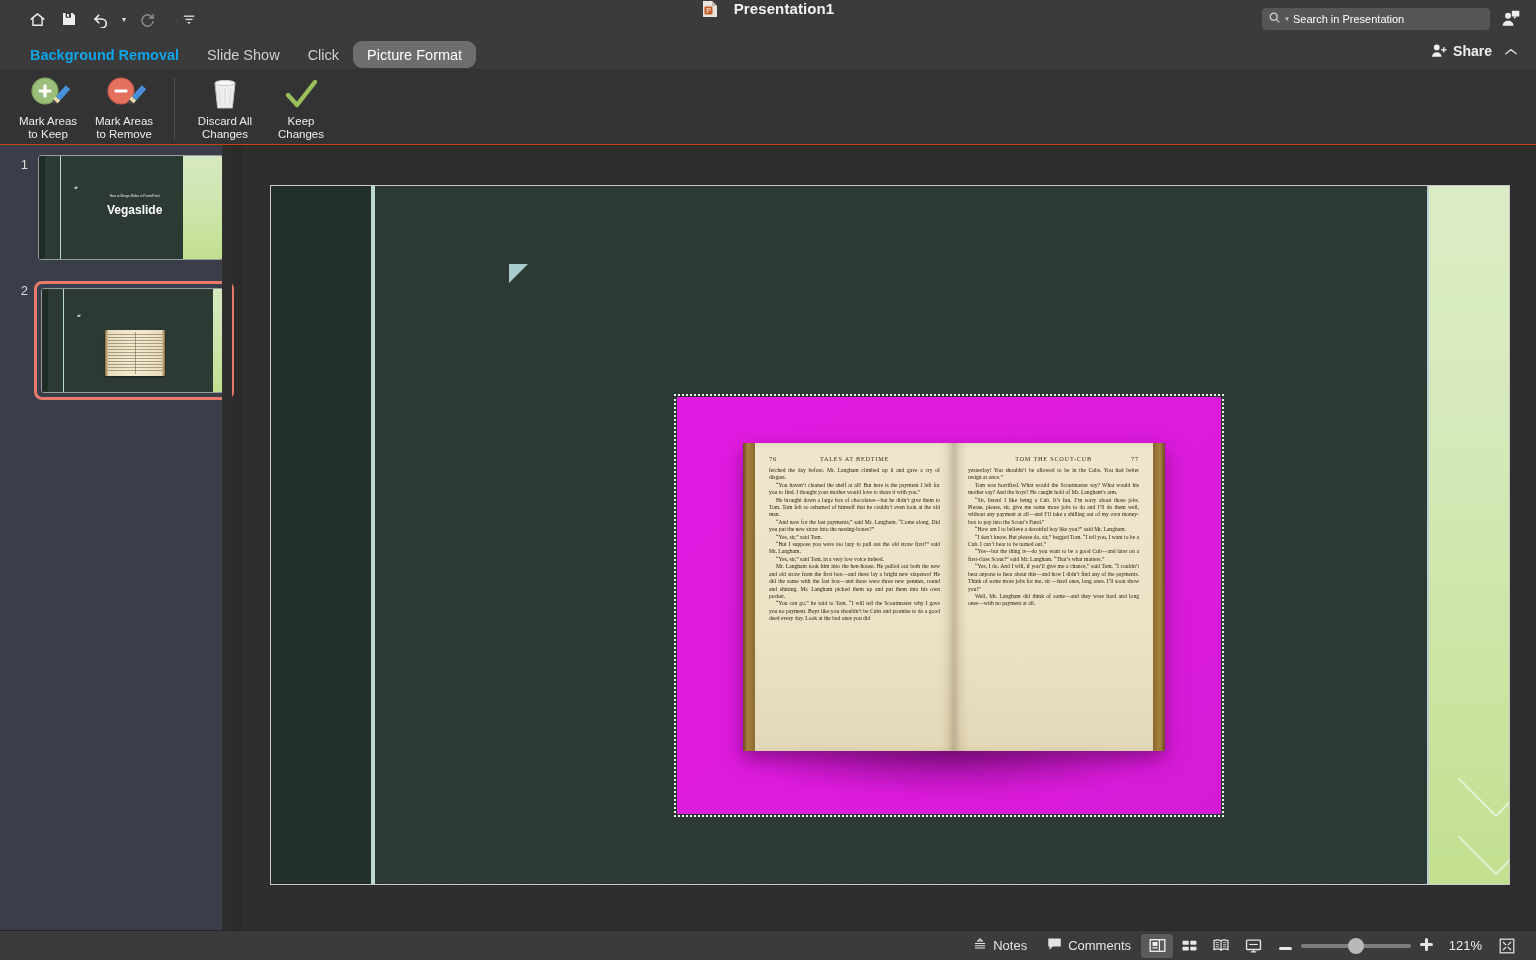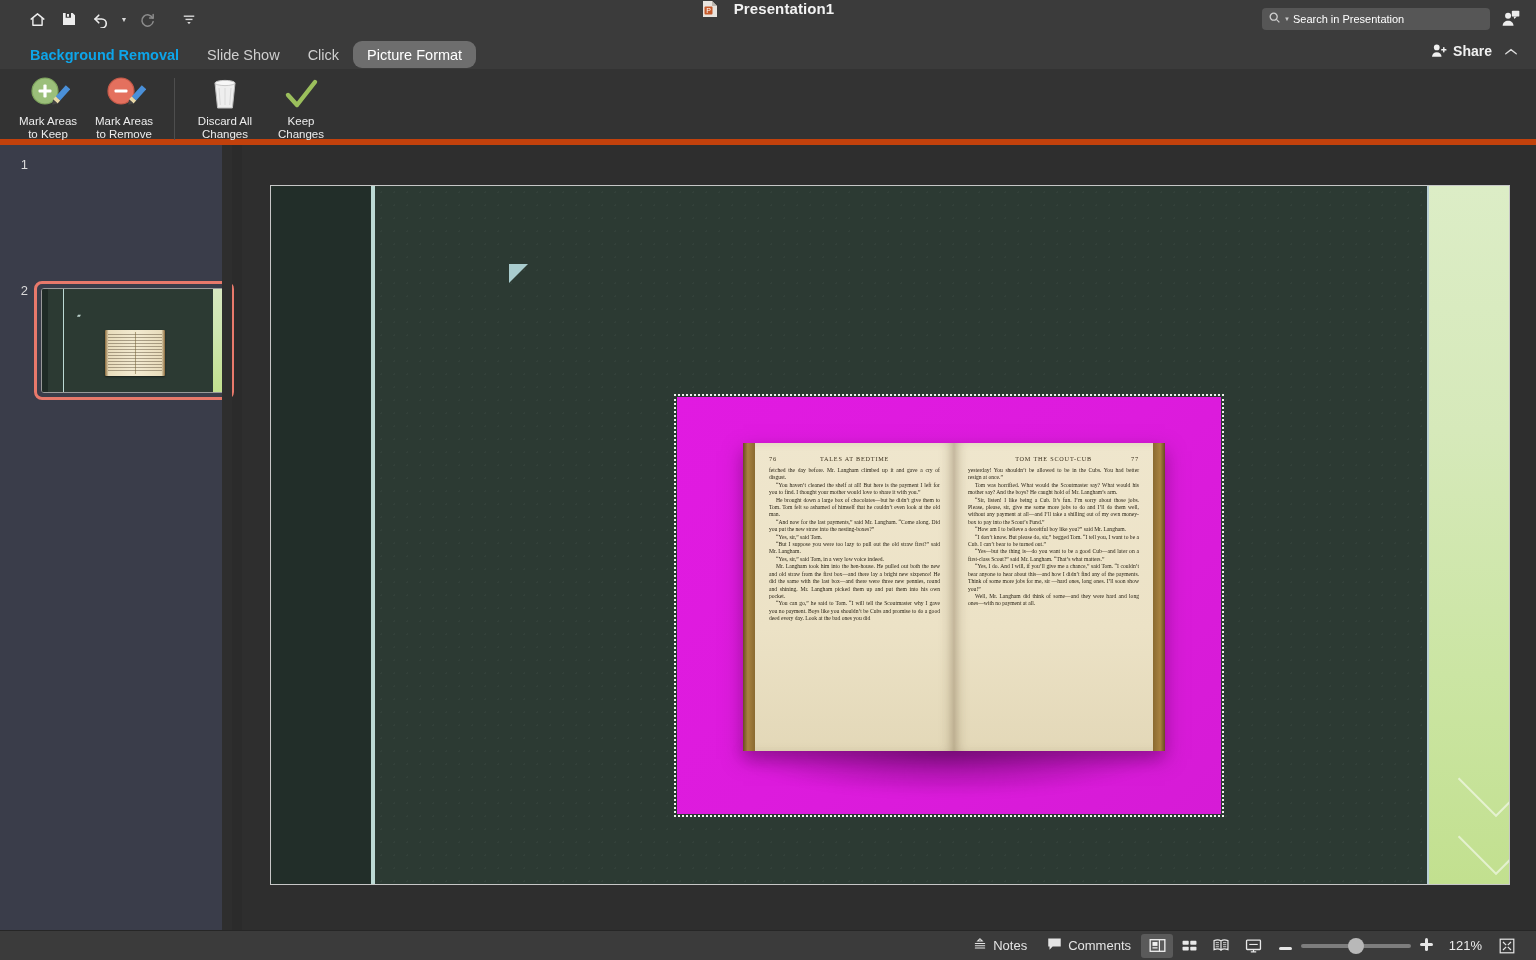--- a/index.html
+++ b/index.html
@@ -63,21 +63,21 @@
   .tab.hover { background: #6e6e6e; color: #ffffff; border-radius: 9px; }
   .tabbar-right {
     position: absolute; right: 14px; top: 5px; display: flex; align-items: center; gap: 8px;
   }
   .share-btn { display: flex; gap: 5px; color: #f0f0f0; font-size: 14px; font-weight: bold; }
   .ribbon-collapse { color: #dcdcdc; font-size: 13px; padding: 0 4px; }
 
   
   .ribbon {
     position: absolute; left: 0; top: 69px; width: 1536px; height: 76px;
-    background: #333333; border-bottom: 6px solid #c2410c;
+    background: #333333; border-bottom: 1px solid #c2410c;
     display: flex; align-items: flex-start; padding-top: 3px;
   }
   .rib-item {
     width: 76px; display: flex; flex-direction: column; align-items: center;
     padding-top: 4px; gap: 3px;
   }
   .rib-item .lbl {
     color: #ececec; font-size: 11.5px; line-height: 12.5px; text-align: center;
   }
   .rib-sep {
@@ -413,20 +413,30 @@
       </span>
       <span class="lbl">Keep</span>
       <span class="lbl" style="margin-top:-3px">Changes</span>
     </div>
   </div>
 
   <div class="slidepanel">
 
     <div class="thumb-row" style="left:6px; top:10px;">
       <div class="thumb-num">1</div>
+      <div class="thumb-frame">
+        <div class="sv">
+          <div class="sv-leftband"></div>
+          <div class="sv-vline" style="left:11.5%"></div>
+          <div class="sv-rightband" style="width:22%"></div>
+          <div class="sv-tick" style="left:19%; top:27%; font-size:5px;">▰</div>
+          <div class="sv-title-sub" style="left:26%; top:37%; width:52%; font-size:3.2px; line-height:4px;">How to Merge Slides in PowerPoint</div>
+          <div class="sv-title-main" style="left:26%; top:46%; width:52%; font-size:12px;">Vegaslide</div>
+        </div>
+      </div>
     </div>
 
     <div class="thumb-row" style="left:6px; top:136px;">
       <div class="thumb-num">2</div>
       <div class="thumb-sel-wrap">
         <div class="thumb-frame">
           <div class="sv">
             <div class="sv-leftband"></div>
             <div class="sv-vline" style="left:11.5%"></div>
             <div class="sv-rightband" style="width:7%"></div>

